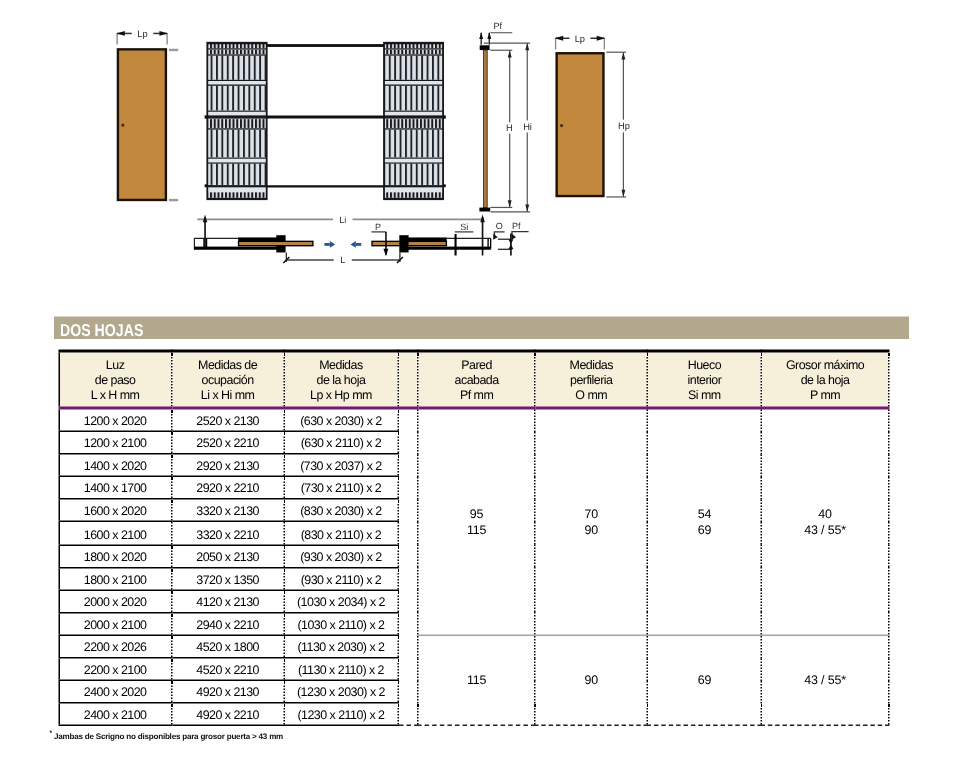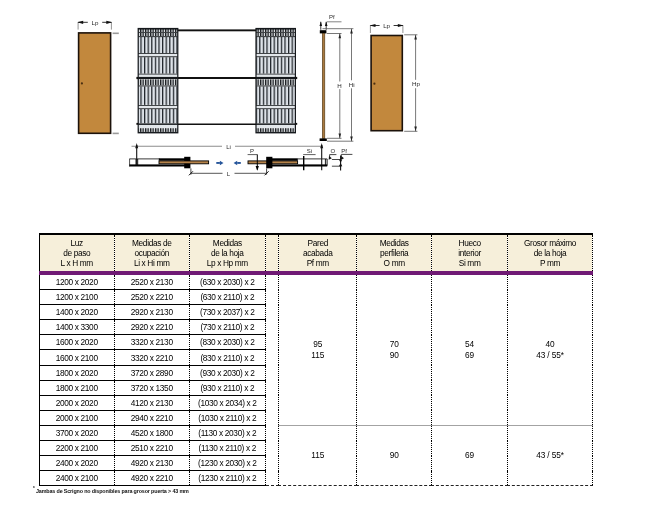--- a/index.html
+++ b/index.html
@@ -3,21 +3,21 @@
 <style>
 html,body{margin:0;padding:0;background:#fff;}
 #page{position:relative;width:649px;height:509px;background:#fff;overflow:hidden;
  font-family:"Liberation Sans",sans-serif;}
 table{border-collapse:collapse;table-layout:fixed;width:553px;
  border-top:2px solid #000;border-left:1.5px solid #000;
  border-right:1px dotted #000;border-bottom:1px dashed #222;}
 td{padding:0;margin:0;font-family:"Liberation Sans",sans-serif;font-size:8.3px;
  color:#000;text-align:center;vertical-align:middle;letter-spacing:-0.35px;overflow:hidden;}
 td.c{border-right:1px dotted #000;}
-tr.hd td{background:#f6efda;border-bottom:4px solid #701a75;height:34.5px;line-height:9.7px;padding-top:1.5px;}
+tr.hd td{background:#f6efda;border-bottom:2px solid #701a75;height:34.5px;line-height:9.7px;padding-top:1.5px;}
 td.d{border-bottom:1px solid #000;height:14.1px;margin-top:24px;}
 tr.dr{height:15.1px;}
 td.m{line-height:10.5px;letter-spacing:-0.1px;}
 td.gb{border-bottom:1px solid #a3a3a3;}
 </style></head>
 <body>
 <div id="page">
 <svg width="649" height="205" viewBox="0 0 649 205" style="position:absolute;left:0;top:0">
 <defs>
 <pattern id="bars" width="3.6" height="210" patternUnits="userSpaceOnUse">
@@ -261,20 +261,23 @@
 </g>
 
 <g>
 <rect x="216.3" y="162" width="3.6" height="1.9" fill="#27569b"></rect>
 <polygon points="219.9,160.7 223.5,162.95 219.9,165.2" fill="#27569b"></polygon>
 <rect x="237.2" y="162" width="3.6" height="1.9" fill="#27569b"></rect>
 <polygon points="237.2,160.7 233.6,162.95 237.2,165.2" fill="#27569b"></polygon>
 </g>
 </svg>
 
+<div style="position:absolute;left:36px;top:210.5px;width:570px;height:15.5px;background:#b1a88d;">
+<span style="display:inline-block;color:#fff;font-weight:bold;font-size:11.5px;line-height:15.5px;margin-left:4px;
+transform:scaleX(0.82);transform-origin:0 50%;">DOS HOJAS</span></div>
 
 <div style="position:absolute;left:39px;top:233px">
 <table>
 <colgroup>
           <col style="width:74.5px">
           <col style="width:75.5px">
           <col style="width:75.6px">
           <col style="width:13.8px">
           <col style="width:77.7px">
           <col style="width:75.2px">
@@ -311,40 +314,40 @@
             <td class="c d">(630 x 2110) x 2</td>
           </tr>
 
 <tr class="dr">
             <td class="c d">1400 x 2020</td>
             <td class="c d">2920 x 2130</td>
             <td class="c d">(730 x 2037) x 2</td>
           </tr>
 
 <tr class="dr">
-            <td class="c d">1400 x 3300</td>
+            <td class="c d">1400 x 1700</td>
             <td class="c d">2920 x 2210</td>
             <td class="c d">(730 x 2110) x 2</td>
           </tr>
 
 <tr class="dr">
             <td class="c d">1600 x 2020</td>
             <td class="c d">3320 x 2130</td>
             <td class="c d">(830 x 2030) x 2</td>
           </tr>
 
 <tr class="dr">
             <td class="c d">1600 x 2100</td>
             <td class="c d">3320 x 2210</td>
             <td class="c d">(830 x 2110) x 2</td>
           </tr>
 
 <tr class="dr">
             <td class="c d">1800 x 2020</td>
-            <td class="c d">3720 x 2890</td>
+            <td class="c d">2050 x 2130</td>
             <td class="c d">(930 x 2030) x 2</td>
           </tr>
 
 <tr class="dr">
             <td class="c d">1800 x 2100</td>
             <td class="c d">3720 x 1350</td>
             <td class="c d">(930 x 2110) x 2</td>
           </tr>
 
 <tr class="dr">
@@ -353,33 +356,33 @@
             <td class="c d">(1030 x 2034) x 2</td>
           </tr>
 
 <tr class="dr">
             <td class="c d">2000 x 2100</td>
             <td class="c d">2940 x 2210</td>
             <td class="c d">(1030 x 2110) x 2</td>
           </tr>
 
 <tr class="dr">
-            <td class="c d">3700 x 2020</td>
+            <td class="c d">2200 x 2026</td>
             <td class="c d">4520 x 1800</td>
             <td class="c d">(1130 x 2030) x 2</td>
             <td class="c m" rowspan="4"></td>
             <td class="c m" rowspan="4">115</td>
             <td class="c m" rowspan="4">90</td>
             <td class="c m" rowspan="4">69</td>
             <td class="l m" rowspan="4">43 / 55*</td>
           </tr>
 
 <tr class="dr">
             <td class="c d">2200 x 2100</td>
-            <td class="c d">2510 x 2210</td>
+            <td class="c d">4520 x 2210</td>
             <td class="c d">(1130 x 2110) x 2</td>
           </tr>
 
 <tr class="dr">
             <td class="c d">2400 x 2020</td>
             <td class="c d">4920 x 2130</td>
             <td class="c d">(1230 x 2030) x 2</td>
           </tr>
 
 <tr class="dr">

